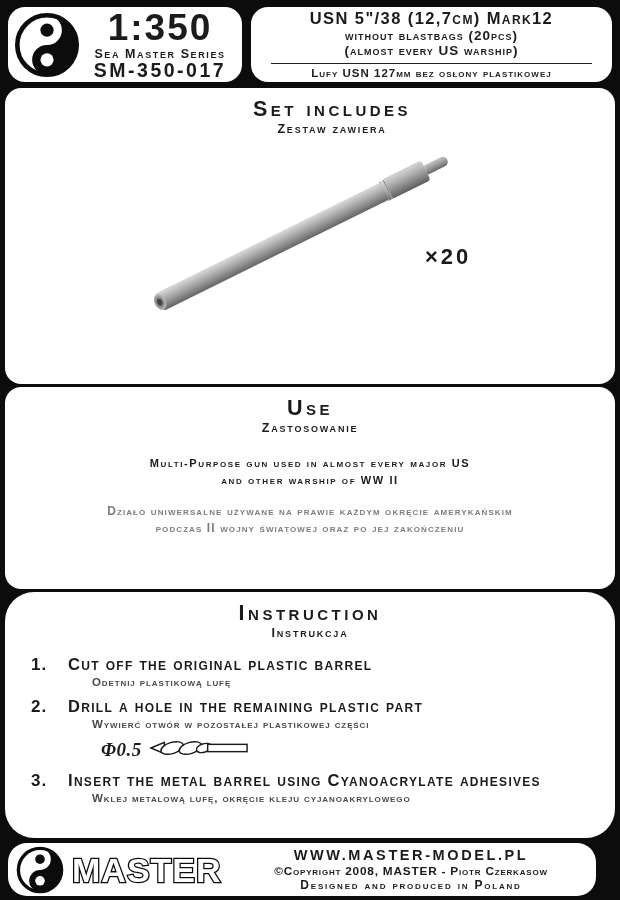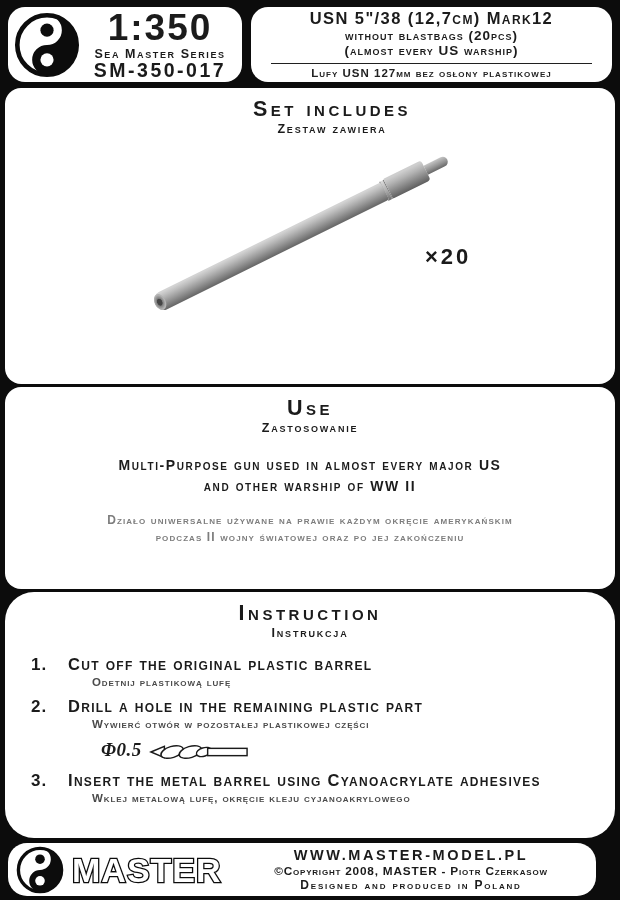--- a/index.html
+++ b/index.html
@@ -53,31 +53,31 @@
   .seg-ring{width:5px;height:21px;margin-left:-1px;
             background:linear-gradient(#dedede,#a8a8a8 55%,#6f6f6f);
             border-left:1px solid #8b8b8b;border-right:1px solid #777;}
   .seg-breech{width:42px;height:22px;border-radius:1px 3px 3px 1px;
             background:linear-gradient(#cecece 8%,#b3b3b3 34%,#8d8d8d 64%,#5f5f5f);}
   .seg-pin{width:24px;height:10px;border-radius:0 5px 5px 0;
             background:linear-gradient(#c6c6c6,#939393 58%,#686868);}
   .qty-label{position:absolute;left:420px;top:156px;font-size:22px;font-weight:700;letter-spacing:3px;}
 
   
-  .use-desc{margin-top:20px;text-align:center;font-size:14px;font-weight:700;letter-spacing:1.6px;line-height:1.5;}
+  .use-desc{margin-top:20px;text-align:center;font-size:11px;font-weight:700;letter-spacing:1.6px;line-height:1.5;}
   .use-pl{margin-top:15px;text-align:center;font-size:12px;font-weight:700;letter-spacing:1.1px;line-height:1.45;color:var(--gray-polish);}
 
   
   .steps{margin:15px 14px 0 26px;}
   .step{display:flex;margin-bottom:9px;}
   .step-num{width:37px;font-size:17px;font-weight:700;letter-spacing:1px;flex:0 0 auto;}
   .step-body{flex:1;}
   .step-text{font-size:16.5px;font-weight:700;letter-spacing:1.3px;white-space:nowrap;}
   .step-sub{font-size:11.5px;font-weight:700;letter-spacing:.9px;color:var(--gray-sub);margin:2px 0 0 24px;}
-  .drill-row{display:flex;align-items:flex-end;gap:7px;margin:4px 0 10px 70px;}
+  .drill-row{display:flex;align-items:flex-start;gap:7px;margin:4px 0 10px 70px;}
   .drill-label{font-size:19px;font-style:italic;font-weight:600;font-family:"Liberation Serif",serif;letter-spacing:.5px;}
   .drill-icon{width:100px;height:18px;display:block;}
 
   
   .footer-band{height:62px;display:flex;padding:5px 24px 4px 8px;}
   .footer-box{flex:1;background:var(--panel-white);border-radius:19px;display:flex;align-items:center;padding:2px 10px 2px 8px;gap:4px;}
   .footer-logo{width:48px;height:48px;flex:0 0 auto;}
   .footer-wordmark{width:170px;height:44px;flex:0 0 auto;}
   .footer-text{flex:1;display:flex;flex-direction:column;align-items:center;line-height:1.25;margin-right:6px;}
   .footer-site{font-size:14.5px;font-weight:700;letter-spacing:2.6px;white-space:nowrap;}

